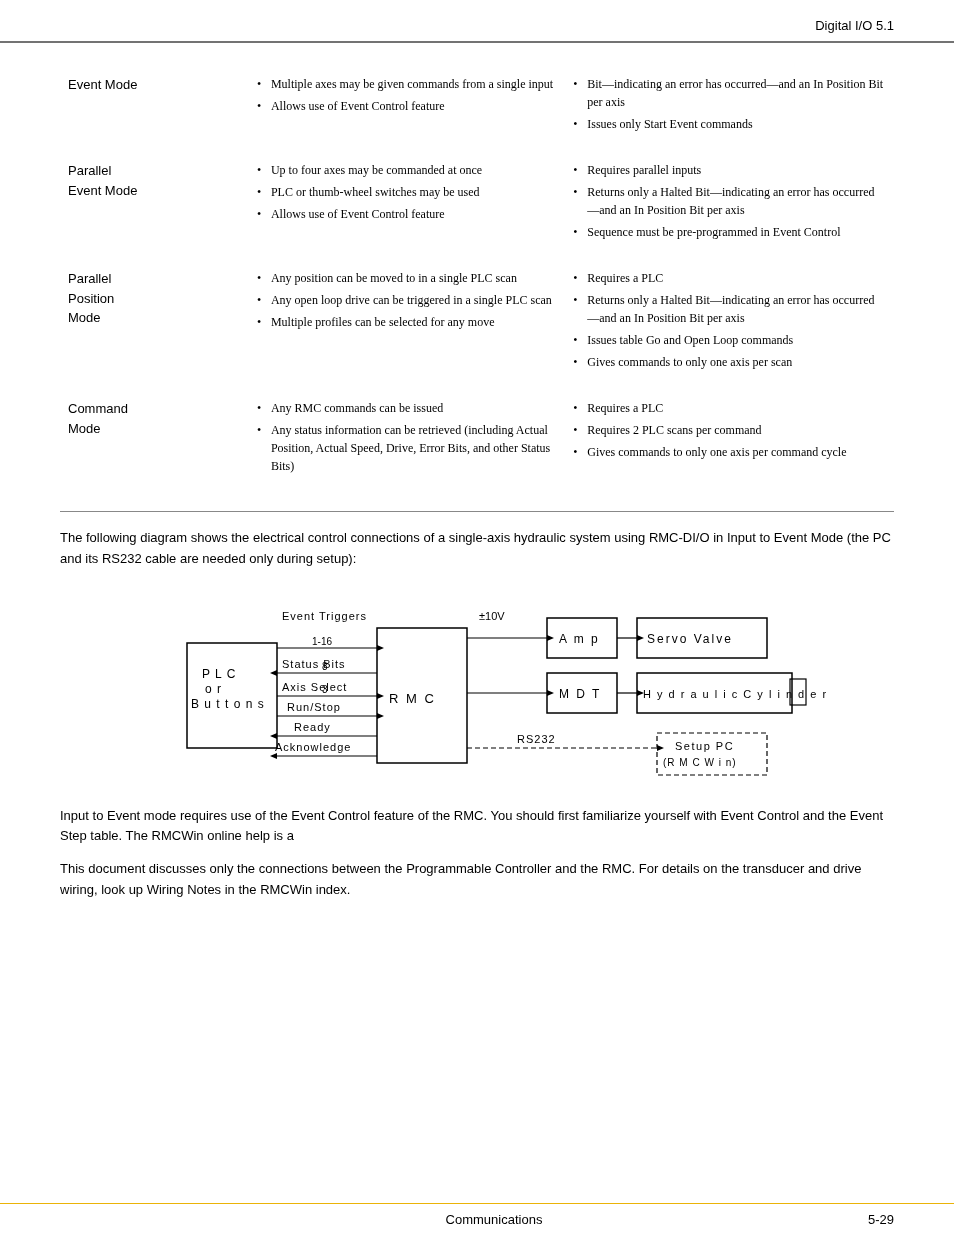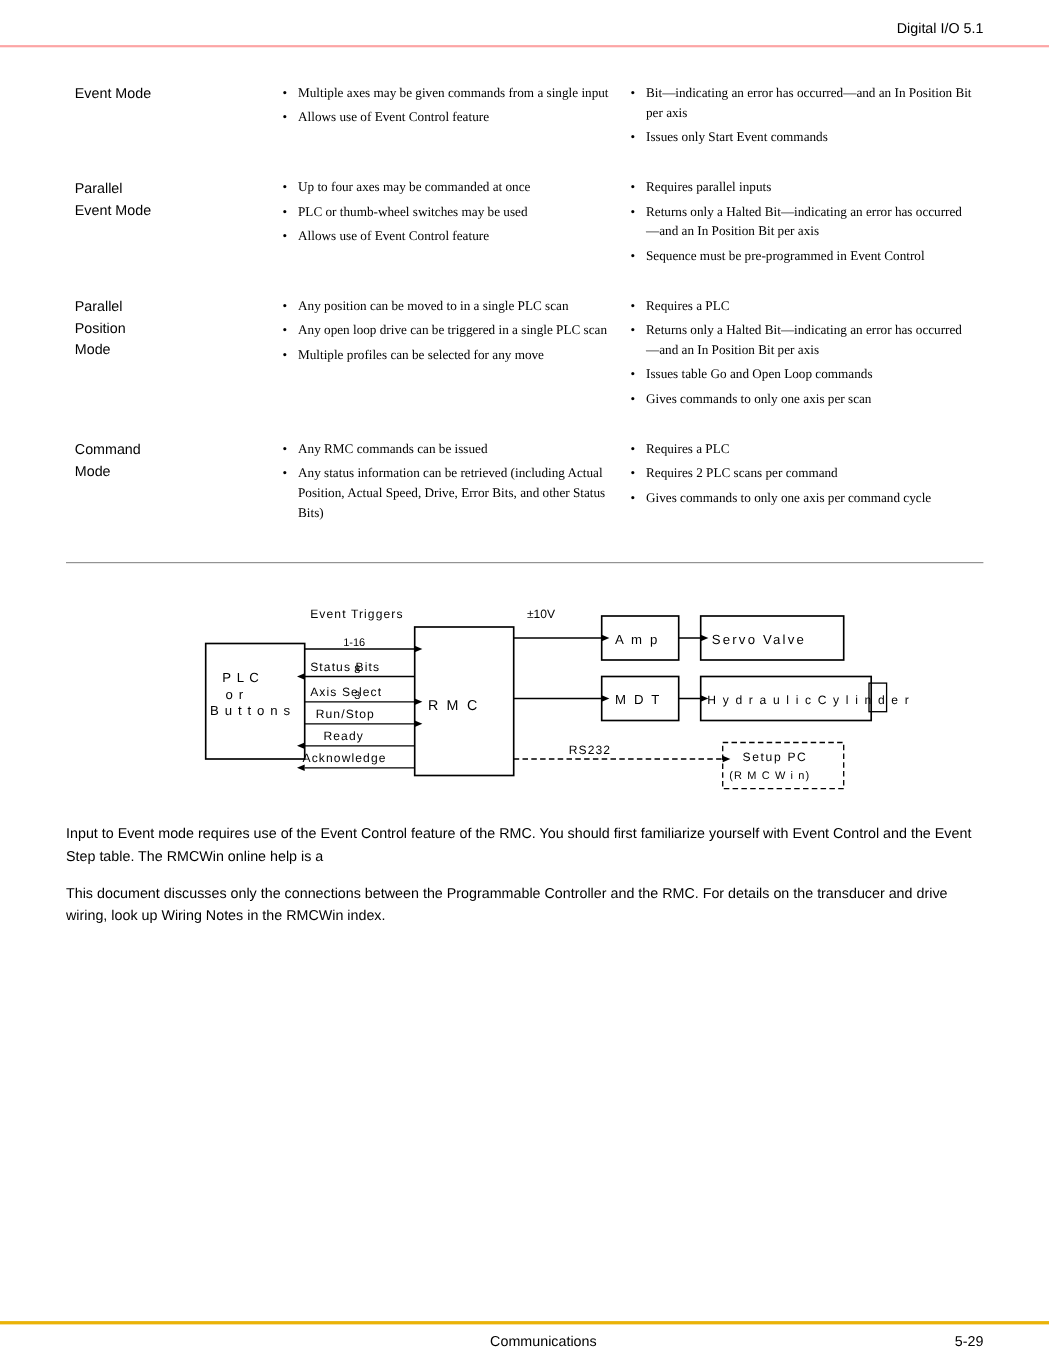--- a/index.html
+++ b/index.html
@@ -18,21 +18,21 @@
       min-height: 1235px;
       padding: 0;
       position: relative;
     }
 
     
     .header {
       display: flex;
       justify-content: flex-end;
       padding: 18px 60px 8px 60px;
-      border-bottom: 2px solid #fca5a5;
+      border-bottom: 2px solid #737373;
     }
 
     
     .main-content {
       padding: 20px 60px 0 60px;
     }
 
     
     .modes-table {
       width: 100%;
@@ -111,21 +111,21 @@
     .diagram-svg {
       font-family: Arial, Helvetica, sans-serif;
     }
 
     
     .footer {
       position: absolute;
       bottom: 0;
       left: 0;
       right: 0;
-      border-top: 3px solid #eab308;
+      border-top: 1px solid #eab308;
       display: flex;
       justify-content: space-between;
       align-items: center;
       padding: 8px 60px;
     }
 
     .footer-center {
       font-size: 13px;
     }
 
@@ -220,20 +220,21 @@
               <li>Gives commands to only one axis per command cycle</li>
             </ul>
           </td>
         </tr>
 
       </tbody>
     </table>
 
     <hr class="section-divider">
 
+    <p class="section-para">The following diagram shows the electrical control connections of a single-axis hydraulic system using RMC-DI/O in Input to Event Mode (the PC and its RS232 cable are needed only during setup):</p>
 
     <div class="diagram-container">
       <svg class="diagram-svg" width="700" height="200" viewBox="0 0 700 200">
 
         <rect x="60" y="55" width="90" height="105" fill="none" stroke="#000" stroke-width="1.5"></rect>
         <text x="75" y="90" font-family="Arial" font-size="12" letter-spacing="1">P L C</text>
         <text x="78" y="105" font-family="Arial" font-size="12" letter-spacing="1">o r</text>
         <text x="64" y="120" font-family="Arial" font-size="12" letter-spacing="1">B u t t o n s</text>
 
         <rect x="250" y="40" width="90" height="135" fill="none" stroke="#000" stroke-width="1.5"></rect>

